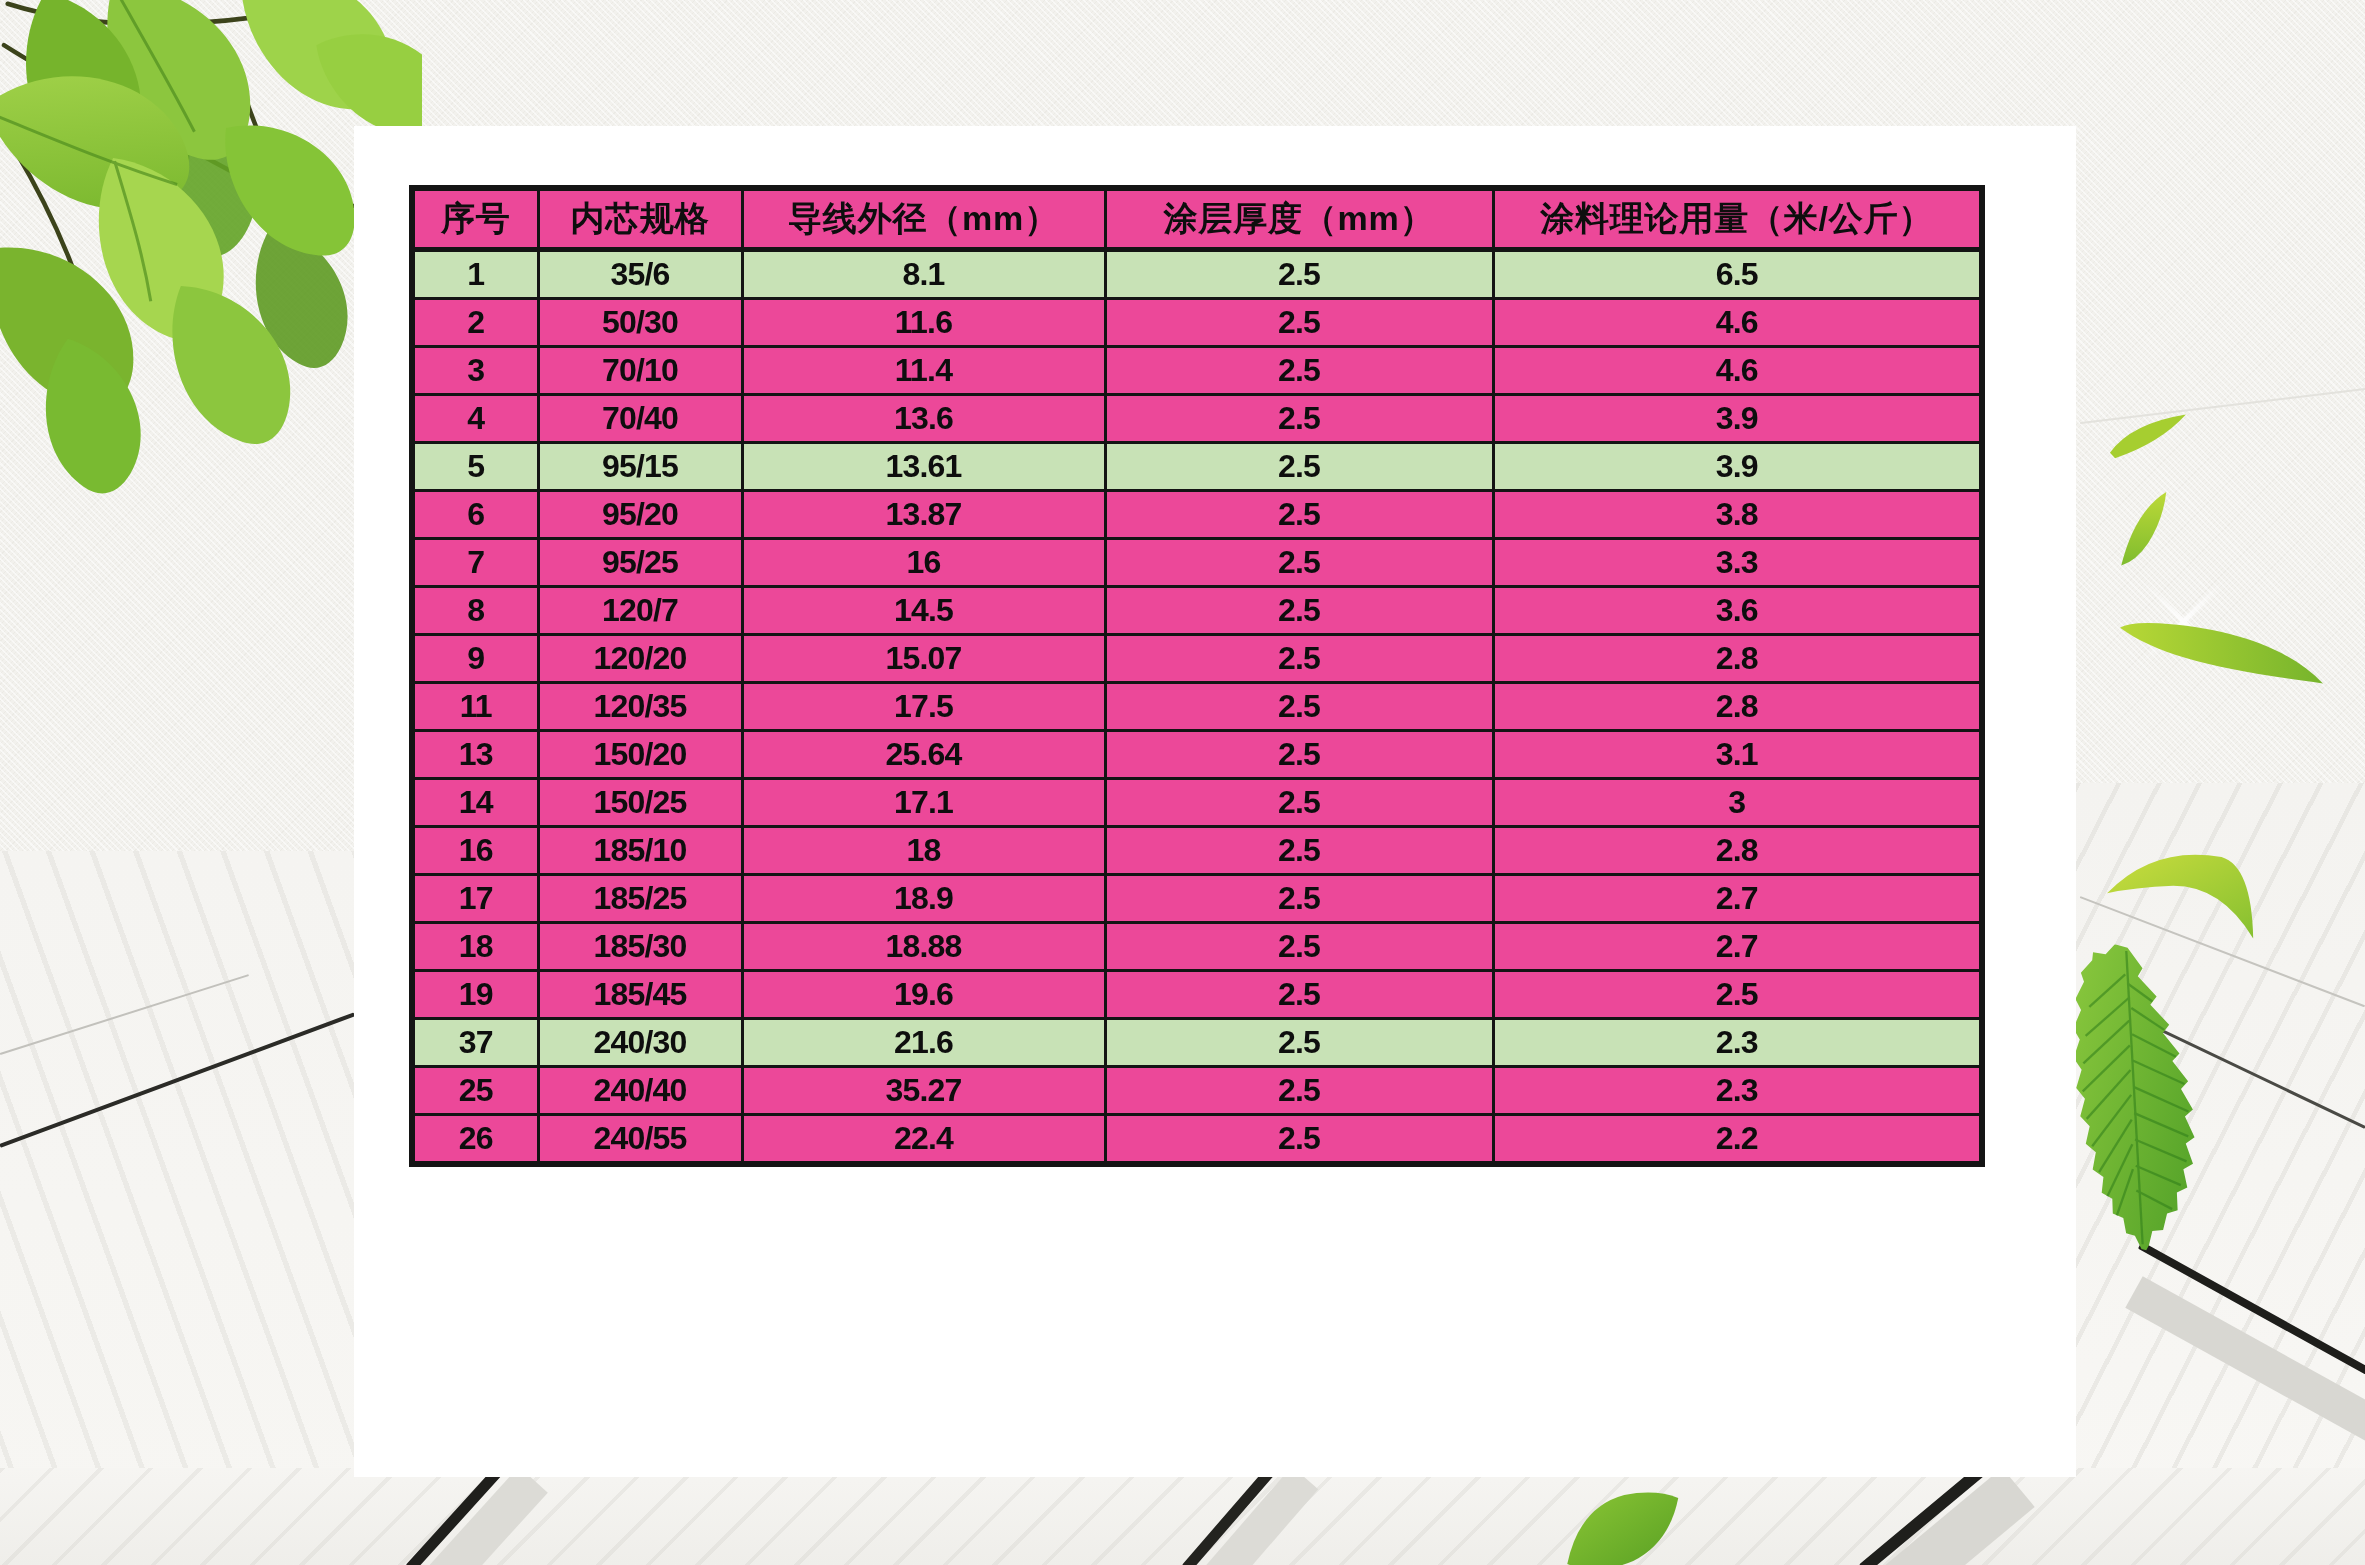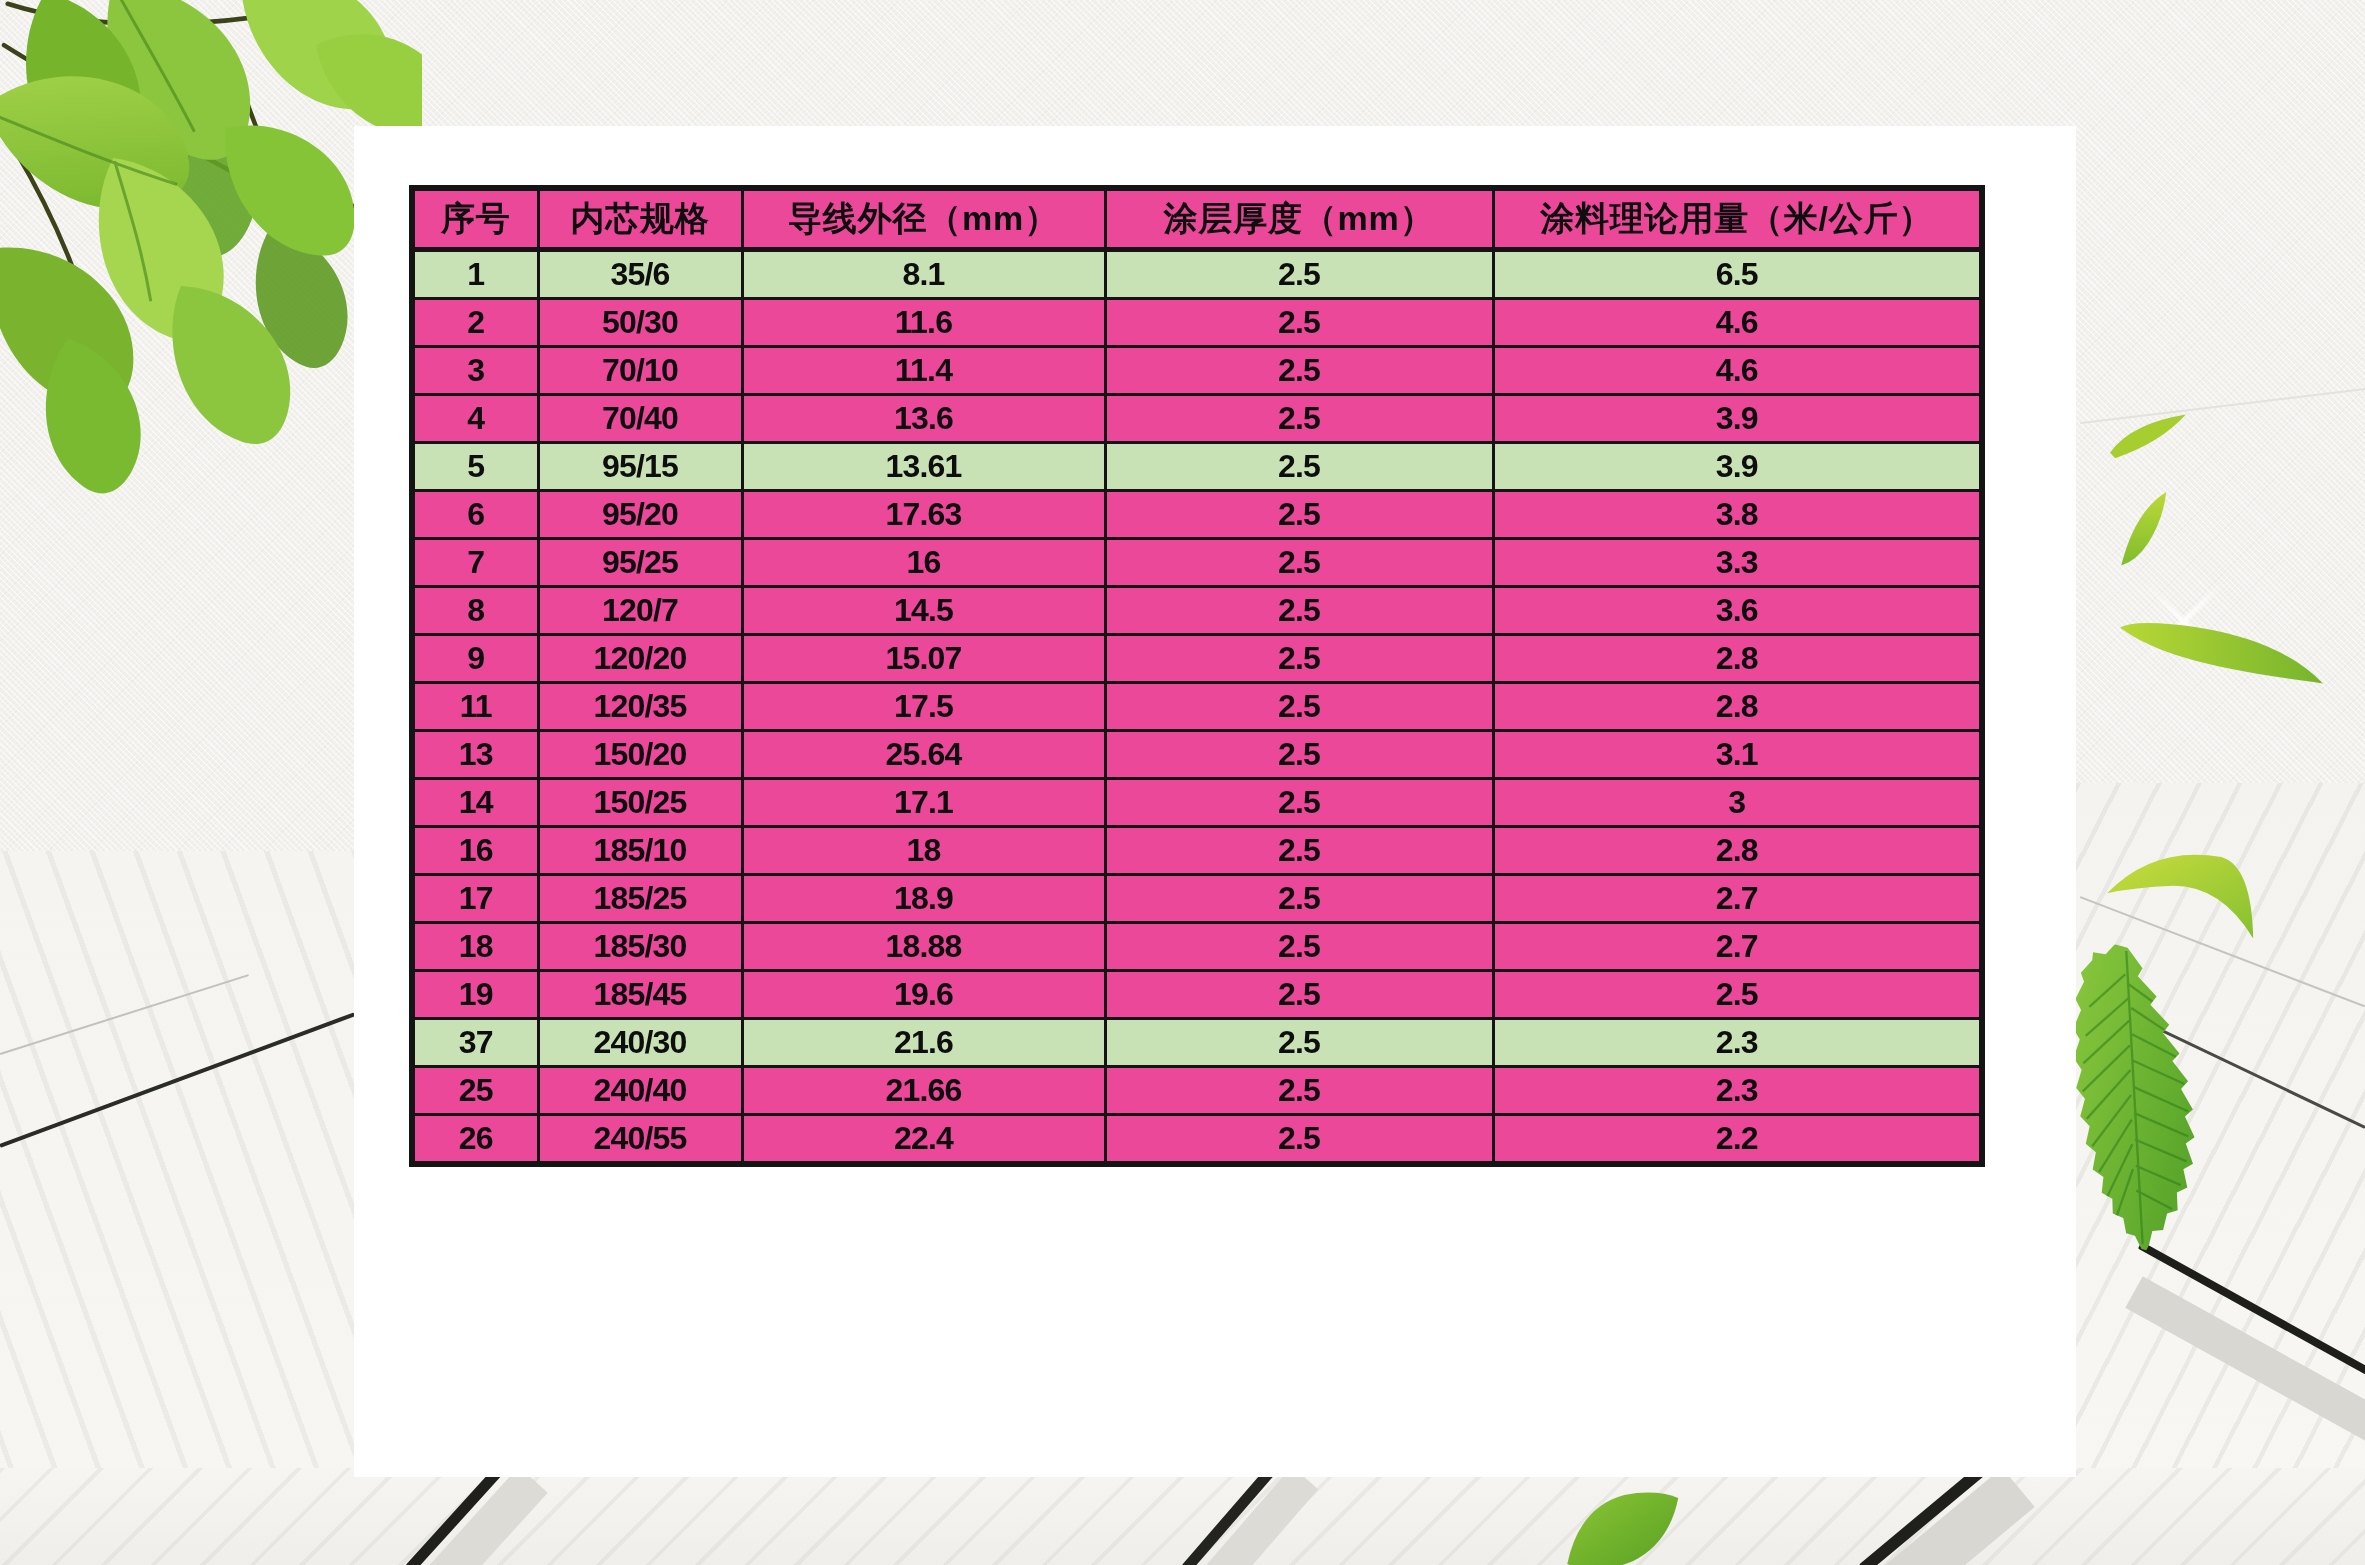--- a/index.html
+++ b/index.html
@@ -255,21 +255,21 @@
       <tr class="hl">
         <td>5</td>
         <td>95/15</td>
         <td>13.61</td>
         <td>2.5</td>
         <td>3.9</td>
       </tr>
       <tr>
         <td>6</td>
         <td>95/20</td>
-        <td>17.63</td>
+        <td>13.87</td>
         <td>2.5</td>
         <td>3.8</td>
       </tr>
       <tr>
         <td>7</td>
         <td>95/25</td>
         <td>16</td>
         <td>2.5</td>
         <td>3.3</td>
       </tr>
@@ -339,21 +339,21 @@
       <tr class="hl">
         <td>37</td>
         <td>240/30</td>
         <td>21.6</td>
         <td>2.5</td>
         <td>2.3</td>
       </tr>
       <tr>
         <td>25</td>
         <td>240/40</td>
-        <td>21.66</td>
+        <td>35.27</td>
         <td>2.5</td>
         <td>2.3</td>
       </tr>
       <tr>
         <td>26</td>
         <td>240/55</td>
         <td>22.4</td>
         <td>2.5</td>
         <td>2.2</td>
       </tr>

